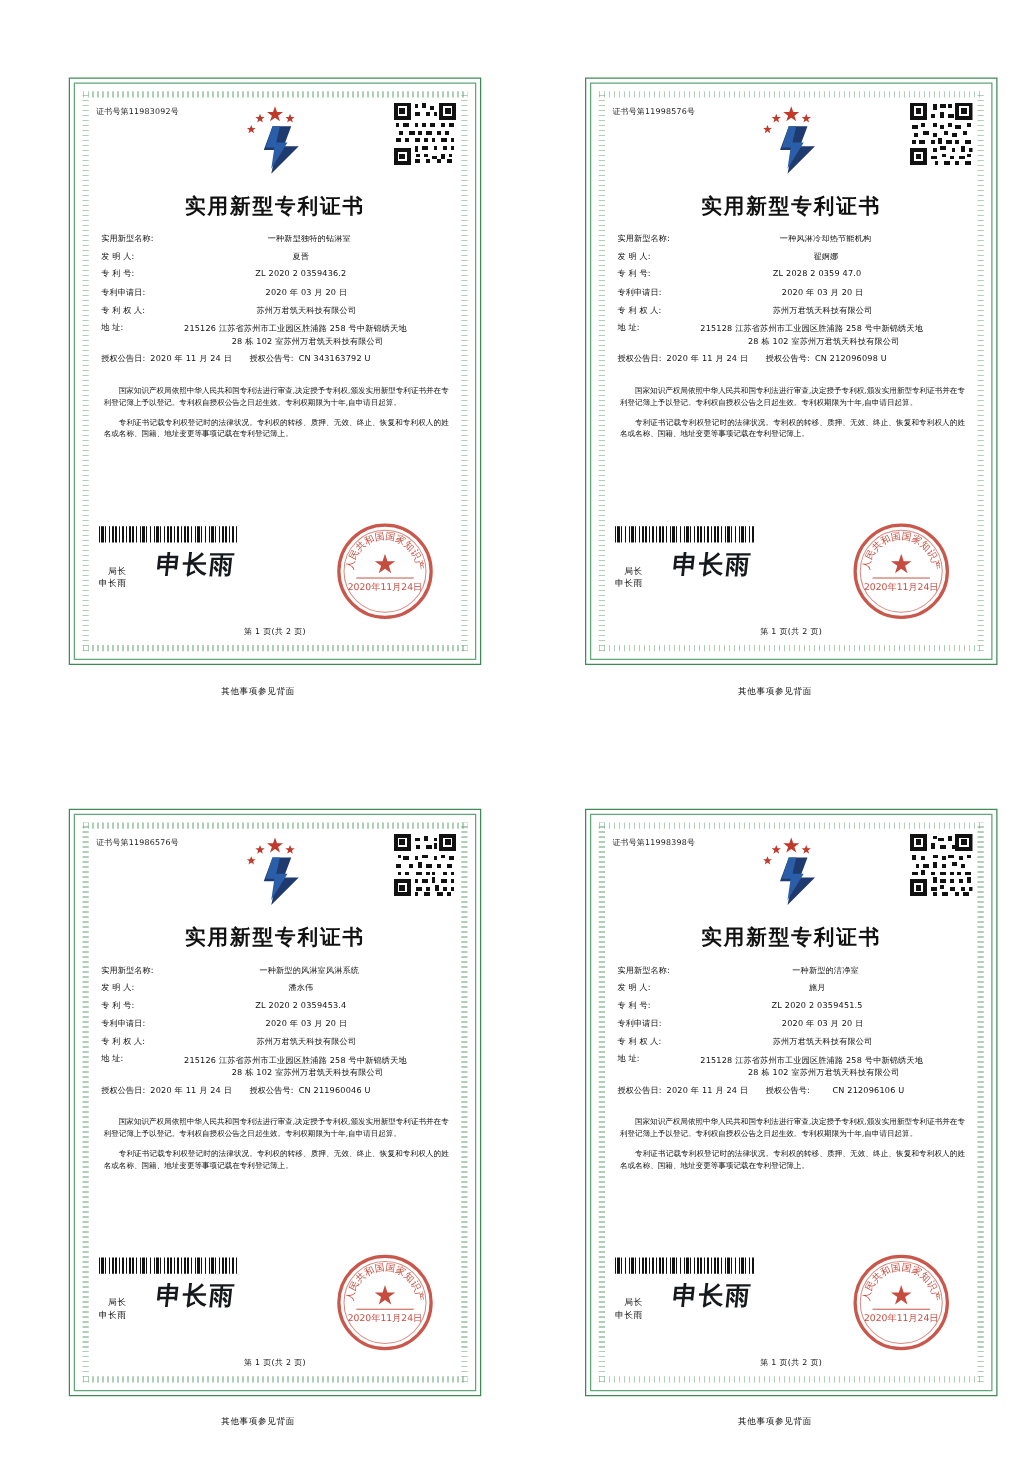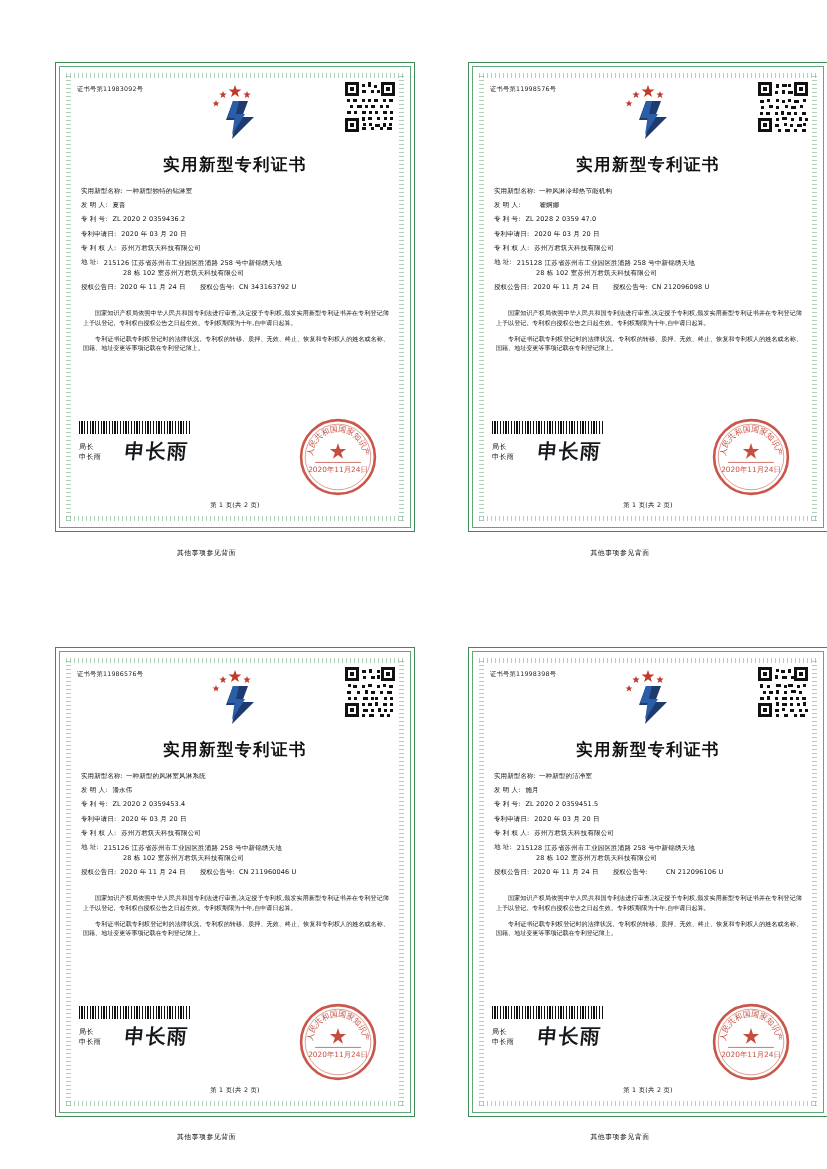--- a/index.html
+++ b/index.html
@@ -30,21 +30,21 @@
     grid-template-rows: 585px 584px;
   }
   .cell {
     position: relative;
   }
   
   .cert {
     position: absolute;
     left: 55px;
     top: 62px;
-    width: 360px;
+    width: 330px;
     height: 470px;
     background: #fefffe;
     box-sizing: border-box;
   }
   .cert-border-outer {
     position: absolute;
     inset: 0;
     border: 1.6px solid #3f8a57;
     box-sizing: border-box;
   }
@@ -124,20 +124,21 @@
   }
   .flabel {
     flex: 0 0 auto;
     letter-spacing: .1px;
   }
   .fval {
     flex: 1 1 auto;
     letter-spacing: .15px;
     overflow: hidden;
     text-overflow: ellipsis;
+    text-align: center;
   }
   .frow.two { justify-content: flex-start; }
   .fcol2 {
     margin-left: 14px;
     display: flex;
   }
   .addr-val {
     white-space: normal;
     line-height: 1.35;
   }
@@ -159,25 +160,26 @@
     top: 345px;
     width: 112px;
     height: 13px;
     background: repeating-linear-gradient(90deg,
       #111 0 1px, #fff 1px 2px, #111 2px 4px, #fff 4px 5px,
       #111 5px 6px, #fff 6px 8px, #111 8px 9px, #fff 9px 11px);
   }
   .signblock {
     position: absolute;
     left: 10px;
-    top: 366px;
+    top: 376px;
     font-size: 7px;
     line-height: 1.45;
     color: #111;
     letter-spacing: .4px;
+    text-align: right;
   }
   .signature {
     position: absolute;
     left: 56px;
     top: 362px;
     font-family: "DejaVu Serif", "Liberation Serif", serif;
     font-size: 20px;
     color: #15181c;
     letter-spacing: 1px;
     font-weight: bold;

